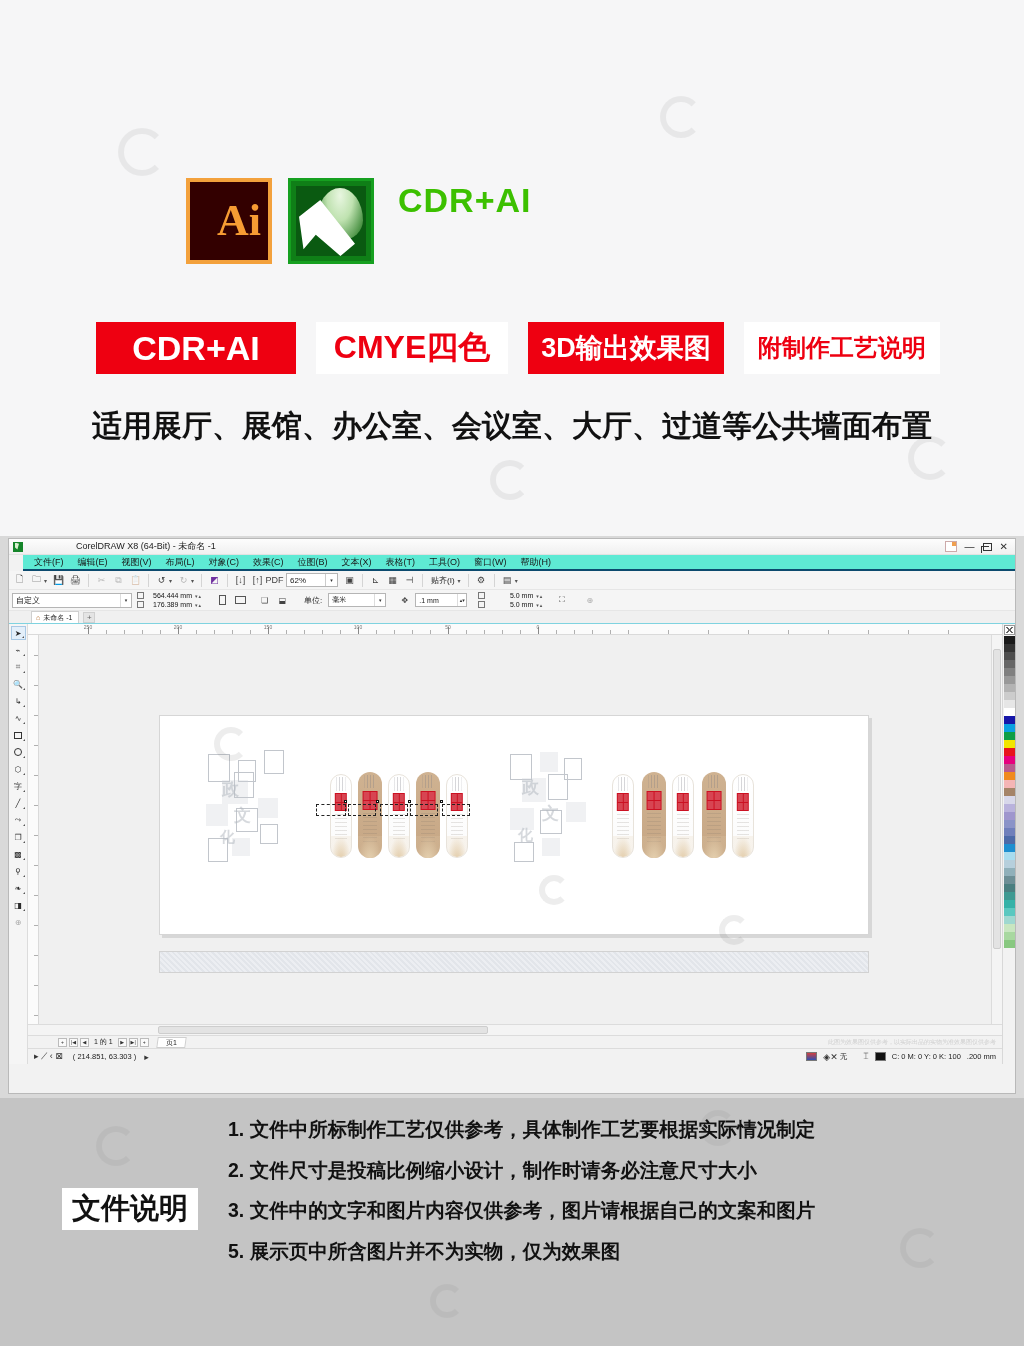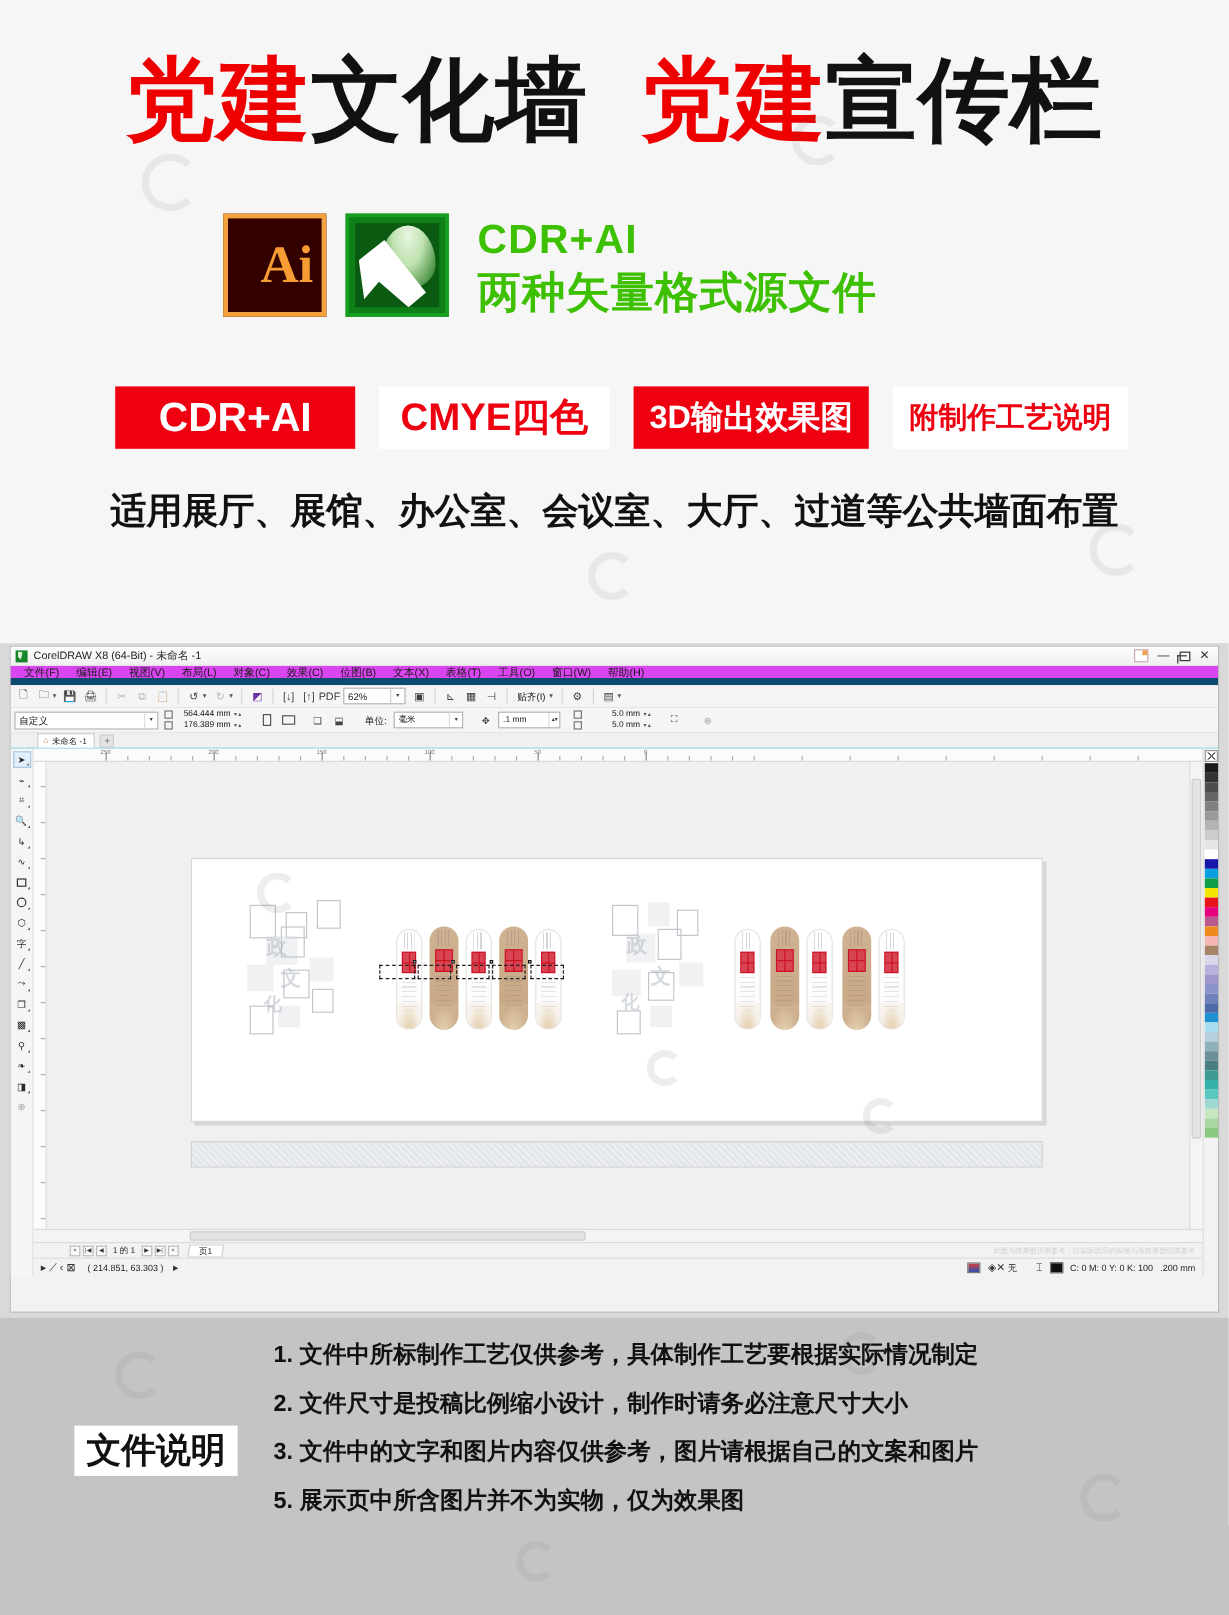--- a/index.html
+++ b/index.html
@@ -95,35 +95,35 @@
     background: #d9d9d9;
   }
   .win-inner {
     position: absolute; top: 2px; left: 8px; width: 1008px; height: 556px;
     background: #f2f2f2; border: 1px solid #b9b9b9;
     font-size: 9px; color: #202020;
   }
 
   .titlebar {
     height: 16px; background: linear-gradient(#fdfdfd,#f0f0f0);
-    display: flex; align-items: center; padding-left: 4px; border-bottom: 1px solid #e2e2e2;
+    display: flex; align-items: center; padding-left: 4px; border-bottom: 1px solid #e2e2e2; gap: 48px;
   }
   .app-ico { width: 10px; height: 10px; background: #15852a; margin-right: 5px; flex: 0 0 auto; position: relative; }
   .app-ico::after{content:"";position:absolute;left:2px;top:1px;width:4px;height:7px;background:#d9f0d0;clip-path:polygon(0 0,100% 18%,60% 100%,0 70%);}
   .title-text { font-size: 9px; color: #222; white-space: nowrap; }
   .win-btns { margin-left: auto; display: flex; align-items: center; gap: 8px; padding-right: 7px; }
   .win-btn { font-size: 10px; color: #333; line-height: 1; cursor: default; }
   .win-btn.restore-ico { width: 9px; height: 8px; border: 1px solid #333; position: relative; }
   .win-btn.restore-ico::after { content:""; position:absolute; left:-3px; top:2px; width:7px; height:6px; border:1px solid #333; border-right:none; border-bottom:none; }
   .pin-ico { width: 12px; height: 11px; border: 1px solid #caa; background:#fff; position:relative; }
   .pin-ico::after{content:"";position:absolute;right:0;top:0;width:4px;height:4px;background:#f0a050;}
 
   .menubar {
-    height: 16px; background: #d946ef; display: flex; align-items: center;
-    padding-left: 4px; gap: 0px; border-bottom: 6px solid #0c4a6e;
+    height: 16px; background: #5eead4; display: flex; align-items: center;
+    padding-left: 4px; gap: 0px; border-bottom: 2px solid #0c4a6e; margin-left: 14px;
   }
   .menu-item { padding: 0 7px; font-size: 9px; color: #181818; white-space: nowrap; line-height: 16px; }
 
   .toolbar {
     height: 19px; background: #f5f5f5; display: flex; align-items: center;
     padding-left: 3px; gap: 2px; border-bottom: 1px solid #e6e6e6;
   }
   .tb {
     width: 15px; height: 15px; display: flex; align-items: center; justify-content: center;
     font-size: 9px; color: #404040; background: transparent; position: relative;
@@ -291,23 +291,20 @@
   .notes-list { position: absolute; left: 228px; top: 22px; width: 790px; }
   .note-row { font-size: 19.5px; font-weight: bold; color: #111; line-height: 1; margin-bottom: 21px; white-space: nowrap; }
 </style>
 </head>
 <body>
 
 <div class="page">
 
   <div class="promo">
 
-    <div class="title-row">
-      <span class="title-red">党建</span><span class="title-blk">文化墙</span><span class="title-blk">&nbsp;&nbsp;</span><span class="title-red">党建</span><span class="title-blk">宣传栏</span>
-    </div>
 
     <div class="wm" style="left:118px; top:128px; width:48px; height:48px;">
         <div class="ring"></div>
       </div>
     <div class="wm" style="left:660px; top:96px; width:42px; height:42px;">
         <div class="ring"></div>
       </div>
     <div class="wm" style="left:908px; top:436px; width:44px; height:44px;">
         <div class="ring"></div>
       </div>
@@ -320,21 +317,20 @@
         <div class="ai-text">Ai</div>
       </div>
       <div class="cdr-logo">
         <div class="cdr-inner">
           <div class="cdr-balloon"></div>
           <div class="cdr-pen"></div>
         </div>
       </div>
       <div class="logo-text">
         <div class="l1">CDR+AI</div>
-        <div class="l2">两种矢量格式源文件</div>
       </div>
     </div>
 
     <div class="badges">
       <div class="badge filled b1">CDR+AI</div>
       <div class="badge outline b2">CMYE四色</div>
       <div class="badge filled b3">3D输出效果图</div>
       <div class="badge outline b4">附制作工艺说明</div>
     </div>
 

